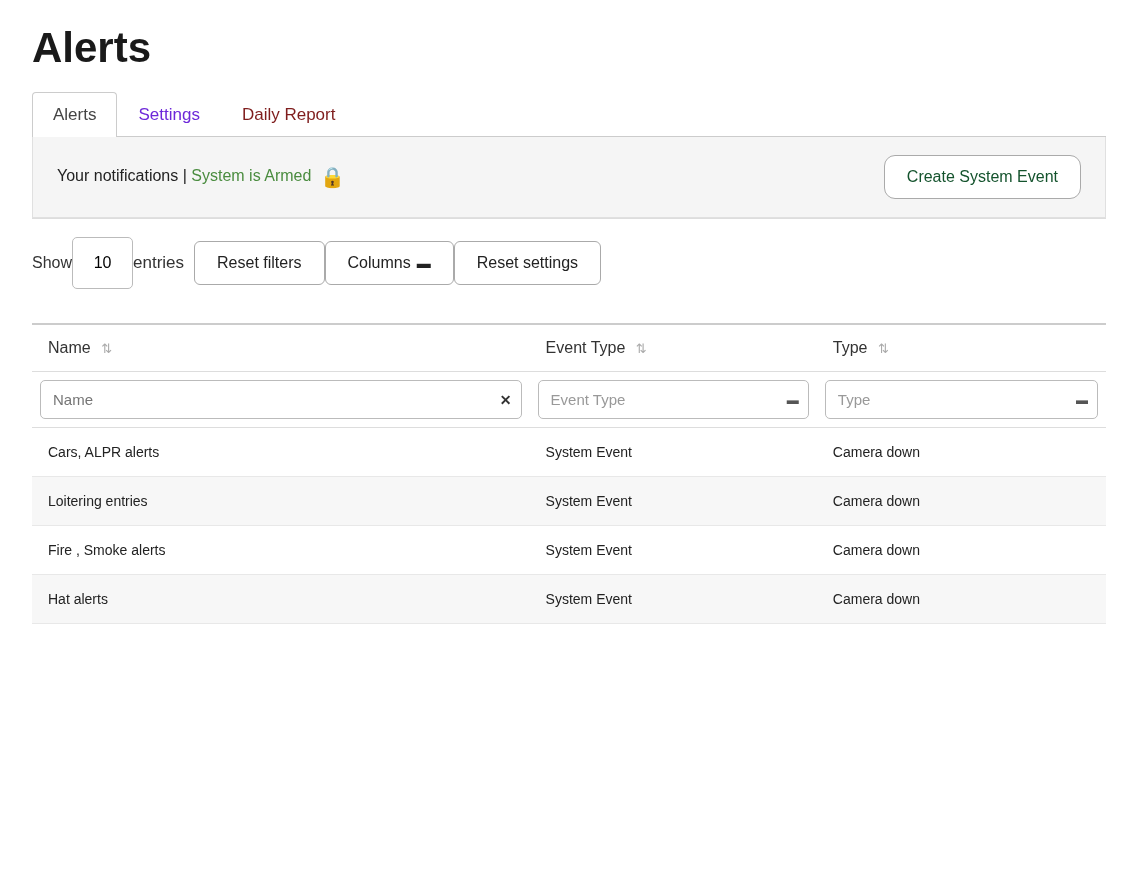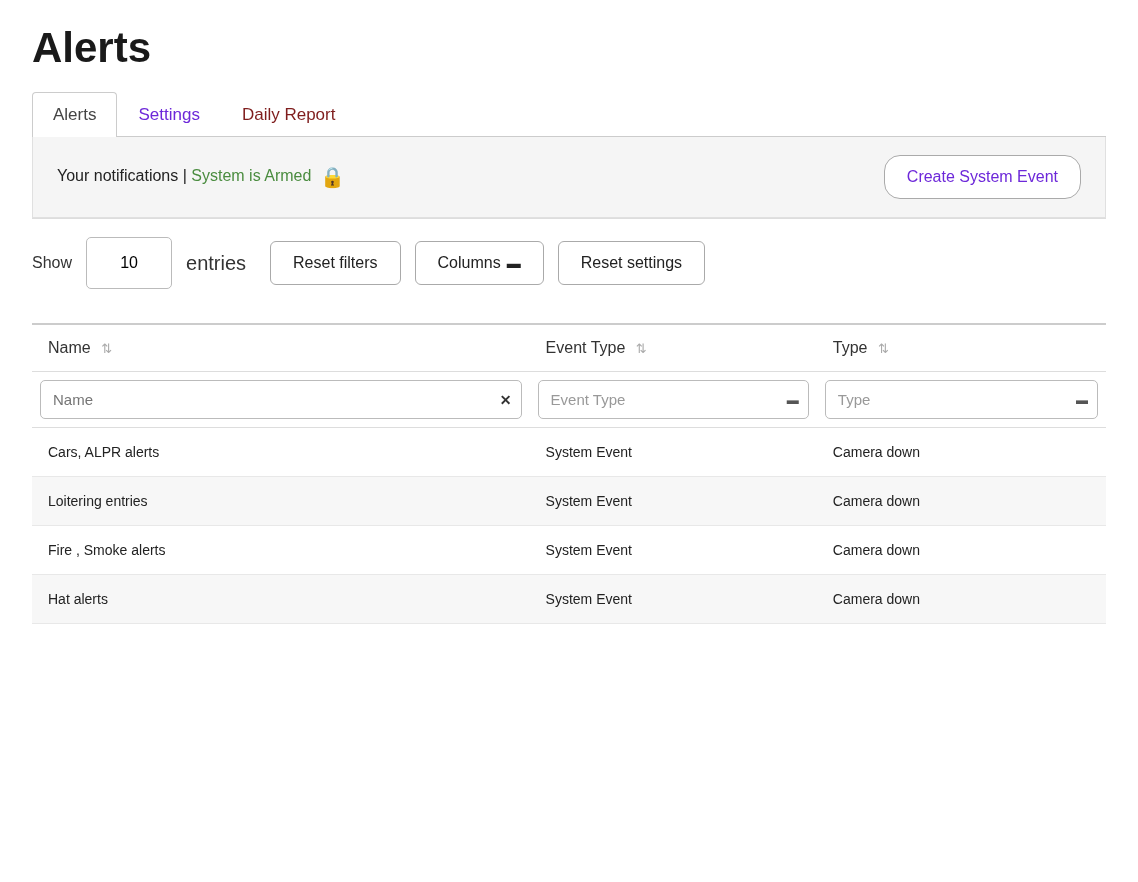--- a/index.html
+++ b/index.html
@@ -54,50 +54,49 @@
       margin-bottom: 0;
     }
     .system-armed {
       color: #4a8c3f;
       font-weight: 400;
     }
     .create-event-btn {
       padding: 12px 22px;
       font-size: 16px;
       border: 1.5px solid #aaa;
-      border-radius: 16px;
-      background: #fff;
-      cursor: pointer;
-      color: #6d28d9;
+      border-radius: 11px;
+      background: #fff;
+      cursor: pointer;
+      color: #14532d;
     }
 
     
     .table-controls {
       display: flex;
       align-items: center;
-      gap: 14px;
       padding: 18px 0 14px 0;
       border-top: 1px solid #ddd;
       background: #fff;
     }
     .show-label {
       font-size: 16px;
       color: #333;
     }
     .entries-input {
-      width: 86px;
+      width: 61px;
       padding: 16px 12px;
       font-size: 16px;
       border: 1.5px solid #bbb;
       border-radius: 5px;
       text-align: center;
       outline: none;
     }
     .entries-label {
-      font-size: 20px;
+      font-size: 17px;
       color: #333;
       margin-right: 10px;
     }
     .ctrl-btn {
       padding: 12px 22px;
       font-size: 16px;
       border: 1.5px solid #aaa;
       border-radius: 6px;
       background: #fff;
       cursor: pointer;

